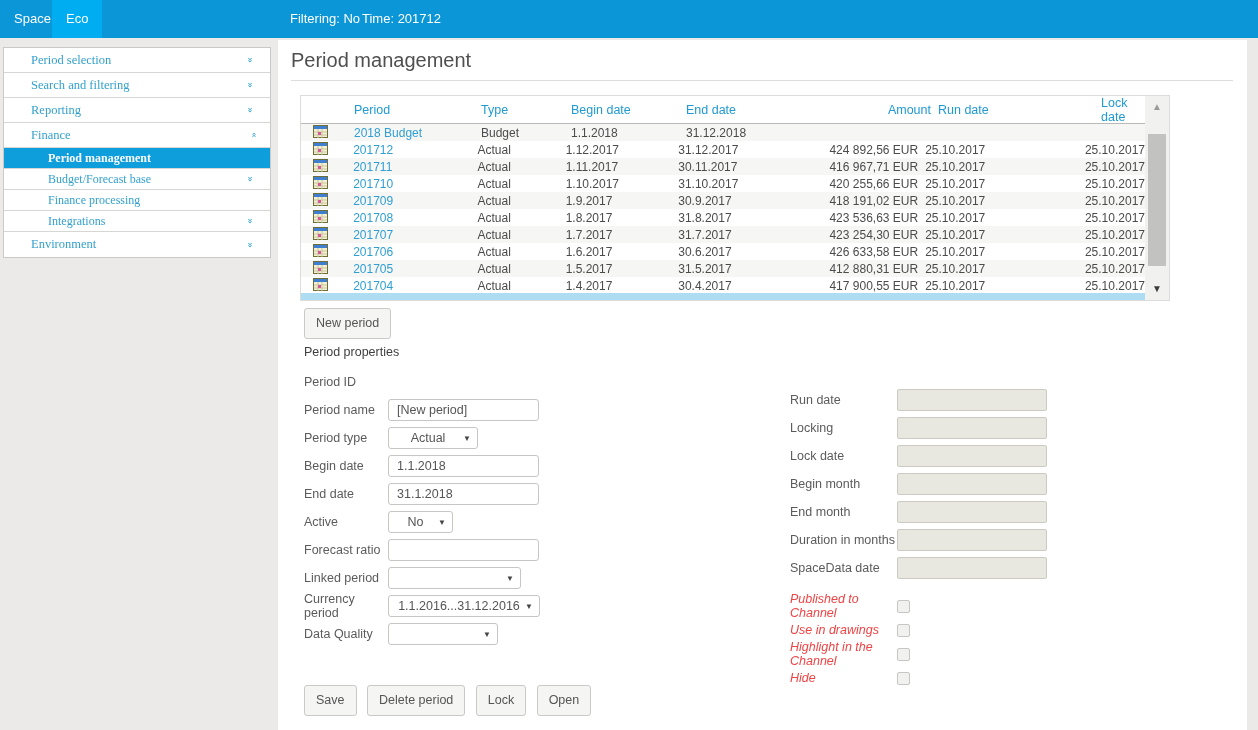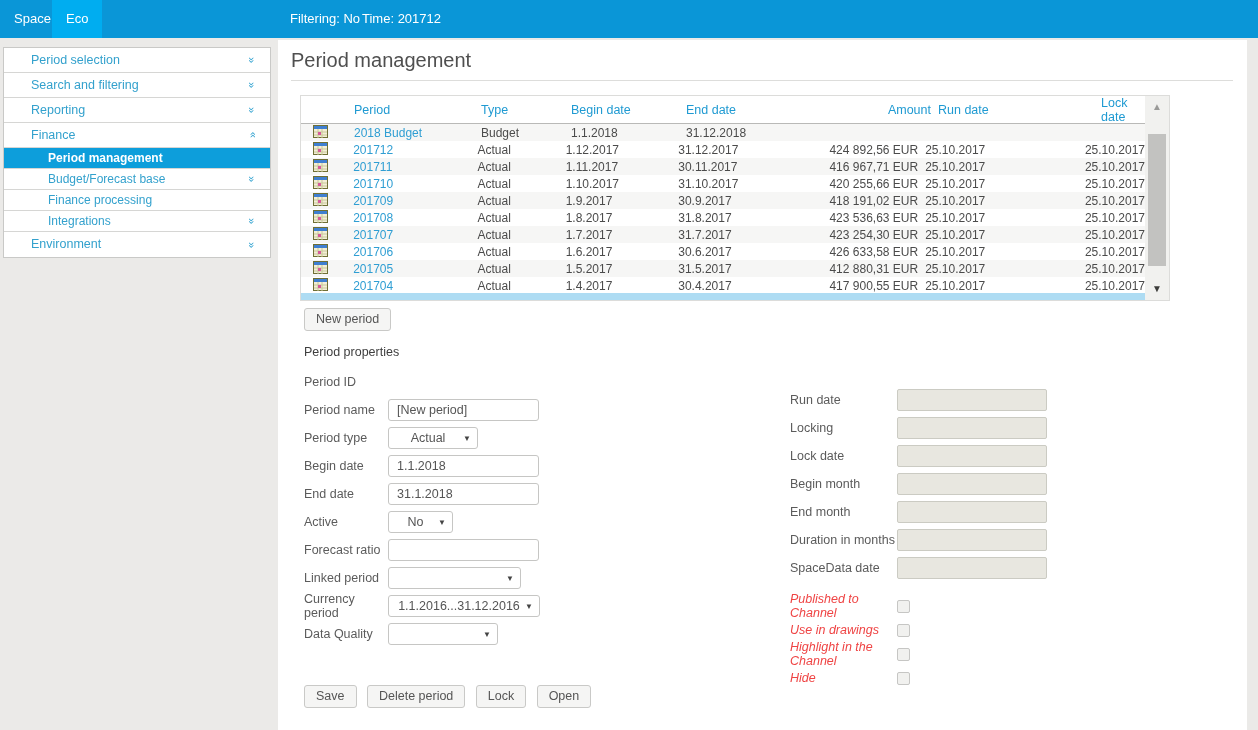--- a/index.html
+++ b/index.html
@@ -10,21 +10,21 @@
   .topbar { position:absolute; left:0; top:0; width:1258px; height:38px; background:#0a96d7; }
   .topbar .tab { position:absolute; top:0; height:38px; line-height:38px; color:#fff; font-size:13px; padding:0 14px; cursor:pointer; }
   .tab-space { left:0; }
   .tab-eco { left:52px; background:#00adf0; }
   .topbar .status { position:absolute; top:0; height:22px; line-height:38px; color:#fff; font-size:13px; }
   .status-filtering { left:290px; }
   .status-time { left:362px; }
 
   
   .sidebar { position:absolute; left:3px; top:47px; width:268px; background:#fff; border:1px solid #c9c9c7; }
-  .side-item { position:relative; height:25px; line-height:24px; font-size:12.5px; color:#33a1cd; padding-left:27px; border-bottom:1px solid #d6d6d4; cursor:pointer; background:#fff; }
+  .side-item { position:relative; height:25px; line-height:24px; font-size:12.5px; color:#33a1cd; padding-left:27px; border-bottom:1px solid #d6d6d4; cursor:pointer; background:#fff;font-family:Liberation Serif, serif; }
   .side-item:last-child { border-bottom:none; }
   .side-sub { height:21px; line-height:20px; font-size:12px; padding-left:44px; }
   .side-sub.selected { background:#0d9edb; color:#fff; font-weight:bold; }
   .chev { position:absolute; right:12px; top:50%; width:12px; height:12px; line-height:12px; margin-top:-6px; font-size:11px; color:#2da0cf; text-align:center; }
   .chev.down { transform:rotate(90deg); }
   .chev.up { transform:rotate(-90deg); }
   .side-sub .chev { right:12px; }
 
   .panel { position:absolute; left:278px; top:40px; width:969px; height:690px; background:#fff; }
   .page-title { position:absolute; left:13px; top:9px; font-size:20px; color:#4f4f4f; }
@@ -47,21 +47,21 @@
   .plink { color:#2f9ed3; text-decoration:none; cursor:pointer; }
   .sel-strip { position:absolute; left:0; right:24px; bottom:0; height:7px; background:#aedcf3; }
 
   .vscroll { position:absolute; right:0; top:0; width:24px; height:204px; background:#f1f1ef; }
   .varrow { position:absolute; left:0; width:24px; height:22px; text-align:center; line-height:22px; font-size:10px; cursor:pointer; }
   .varrow.up { top:0; color:#9a9a98; }
   .varrow.dn { bottom:0; color:#3c3c3a; }
   .vthumb { position:absolute; left:3px; top:38px; width:18px; height:132px; background:#c2c2c0; cursor:pointer; }
 
   
-  .btn { display:inline-block; height:23px; line-height:21px; padding:0 11px; background:#f5f5f4; border:1px solid #c9c9c7; border-radius:3px; font-size:12.5px; color:#555; cursor:pointer; font-family:"Liberation Sans",sans-serif; }
+  .btn { display:inline-block; height:31px; line-height:21px; padding:0 11px; background:#f5f5f4; border:1px solid #c9c9c7; border-radius:3px; font-size:12.5px; color:#555; cursor:pointer; font-family:"Liberation Sans",sans-serif; }
   .new-period-btn { position:absolute; left:26px; top:268px; }
 
   .props-left { position:absolute; left:26px; top:305px; width:300px; }
   .props-heading { font-size:12.5px; font-weight:normal; color:#3e3e3e; }
   .period-id-label { margin-top:16px; font-size:12.5px; color:#5b5b5b; height:14px; }
   .form-rows { margin-top:10px; }
   .frow { display:flex; align-items:center; height:22px; margin-bottom:6px; }
   .frow .flabel { width:84px; font-size:12.5px; color:#5b5b5b; flex-shrink:0; }
   .tinput { height:22px; width:151px; border:1px solid #c6c6c4; border-radius:3px; padding:0 8px; font-size:12.5px; color:#555; font-family:"Liberation Sans",sans-serif; outline:none; }
   .sel { position:relative; height:22px; border:1px solid #c6c6c4; border-radius:3px; font-size:12.5px; color:#555; line-height:20px; text-align:center; padding:0 18px 0 8px; cursor:pointer; background:#fff; }

